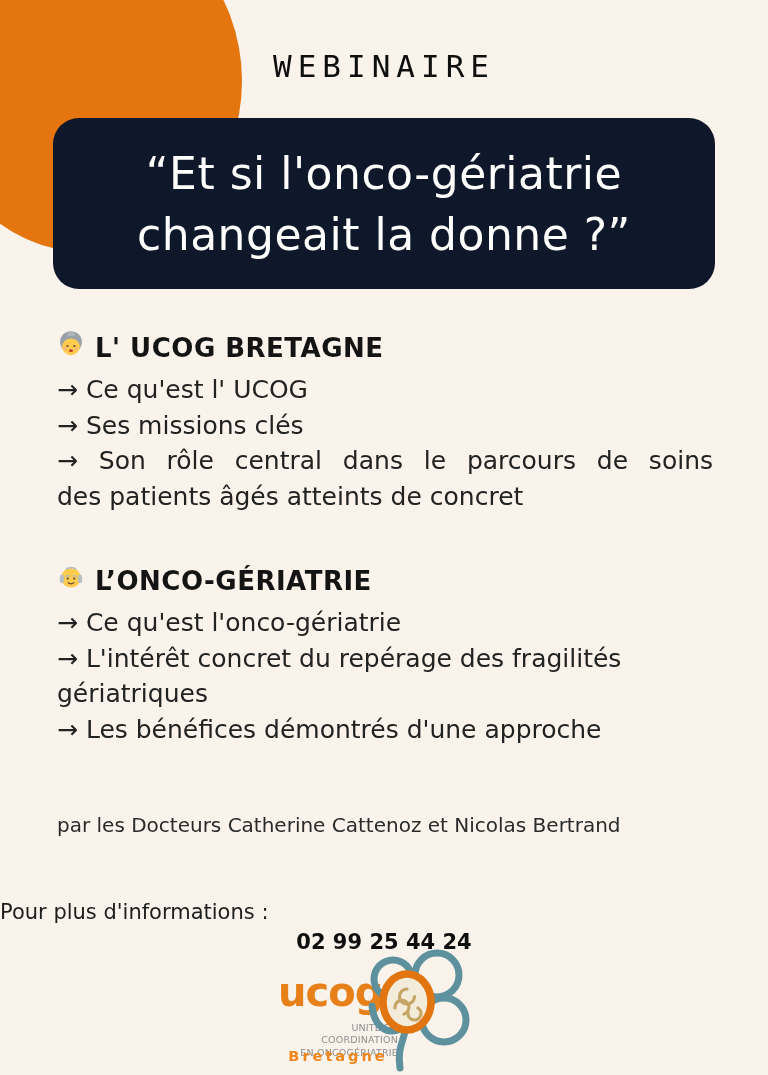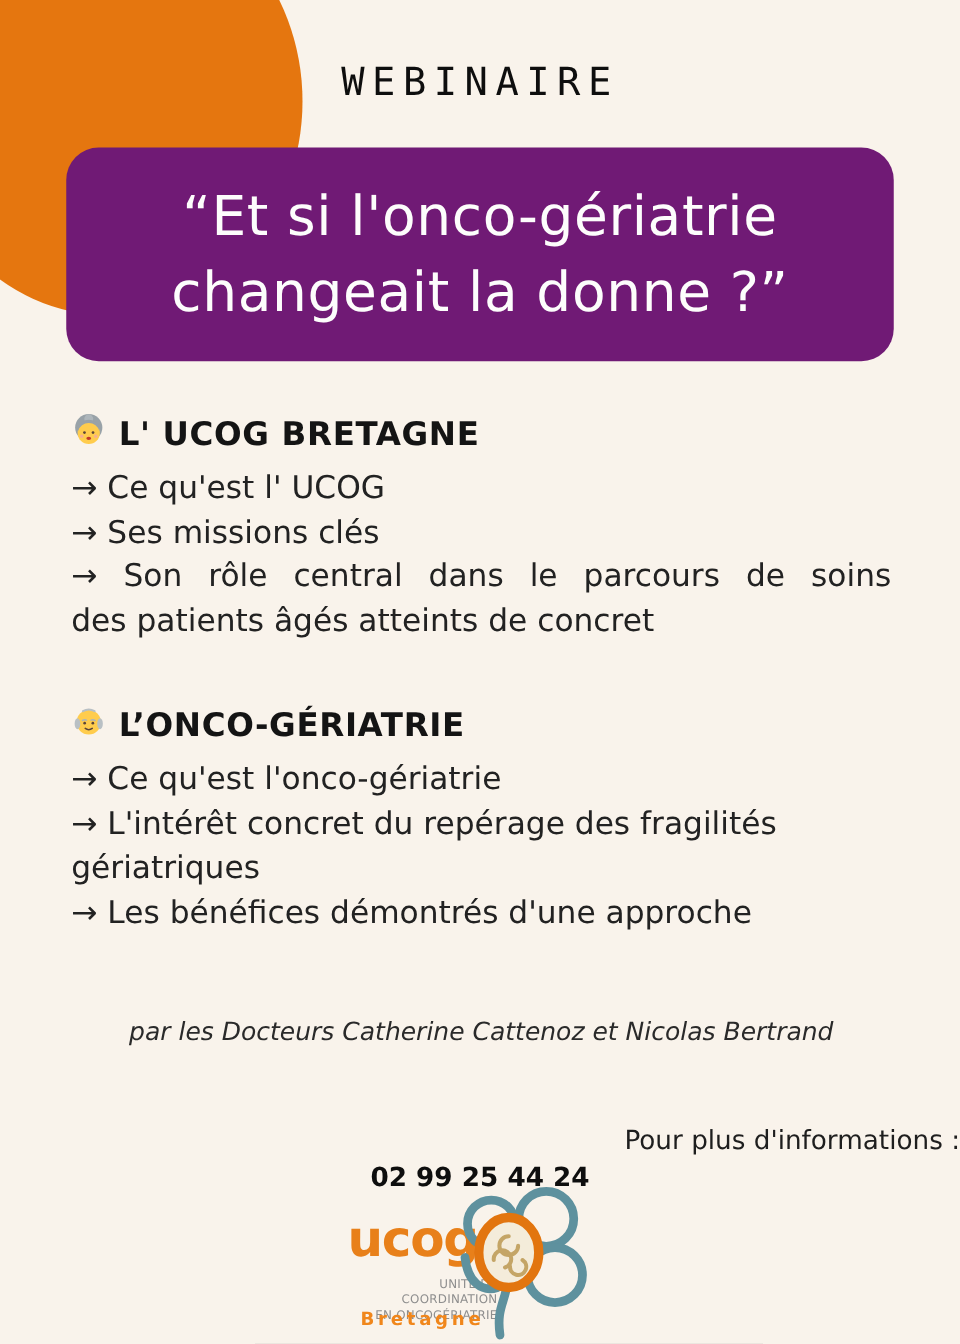--- a/index.html
+++ b/index.html
@@ -13,21 +13,21 @@
     position:absolute; left:-70px; top:-90px; width:312px; height:342px;
     border-radius:50%; background:#E5760F; z-index:1;
   }
   .kicker {
     position:absolute; top:48px; left:0; width:100%; text-align:center;
     font-family:"DejaVu Sans Mono", monospace; font-weight:400;
     font-size:31px; letter-spacing:6px; color:#0E0E0E; z-index:2;
   }
   .title-box {
     position:absolute; left:53px; top:118px; width:662px; height:171px;
-    background:#701a75; border-radius:26px; z-index:3;
+    background:#0f172a; border-radius:26px; z-index:3;
     display:flex; flex-direction:column; align-items:center; justify-content:center;
     color:#FDFDFC; font-size:44px; line-height:61px; letter-spacing:0.5px;
     text-align:center; font-weight:400;
   }
   .section { position:absolute; left:57px; width:656px; z-index:2; }
   .section-1 { top:330px; }
   .section-2 { top:563px; }
   .sec-heading {
     display:flex; align-items:flex-start; gap:10px;
     font-weight:700; font-size:26px; letter-spacing:0.5px; line-height:36px;
@@ -35,25 +35,25 @@
   }
   .sec-heading svg { flex:0 0 auto; }
   .sec-items { margin-top:6px; font-size:25px; line-height:35.5px; color:#222; }
   .line { white-space:nowrap; }
   .line.wrapline { white-space:normal; }
   .line.justify {
     white-space:normal;
     text-align:justify; text-align-last:justify;
   }
   .author {
-    position:absolute; top:812px; left:57px; width:656px; text-align:center;
-    font-style:italic; font-size:20px; line-height:26px; color:#2A2A2A; z-index:2;
+    position:absolute; top:812px; left:57px; width:656px; text-align:left;
+    font-size:20px; line-height:26px; color:#2A2A2A; z-index:2;
   }
   .info-label {
-    position:absolute; top:899px; left:0; width:100%; text-align:right;
+    position:absolute; top:899px; left:0; width:100%; text-align:left;
     font-size:21px; line-height:26px; color:#1E1E1E; z-index:2;
   }
   .phone {
     position:absolute; top:927px; left:0; width:100%; text-align:center;
     font-weight:700; font-size:21px; line-height:30px; color:#0E0E0E; z-index:2;
   }
   .logo {
     position:absolute; top:956px; left:50%; margin-left:-106px;
     width:232px; height:115px; z-index:2;
   }

